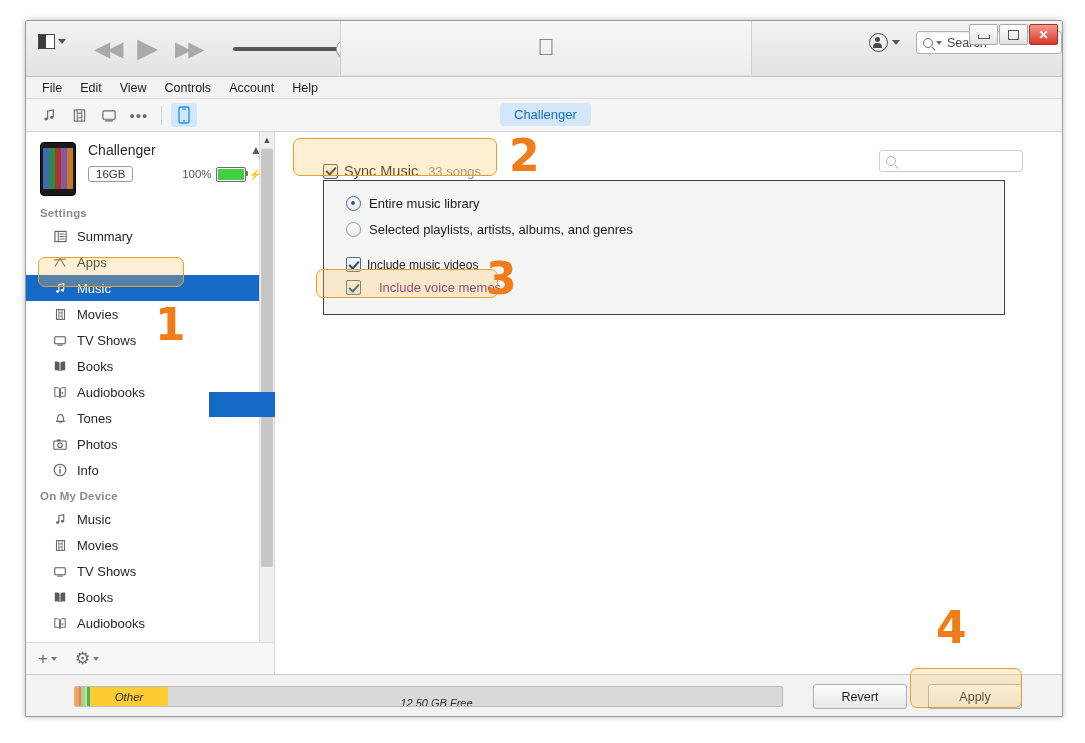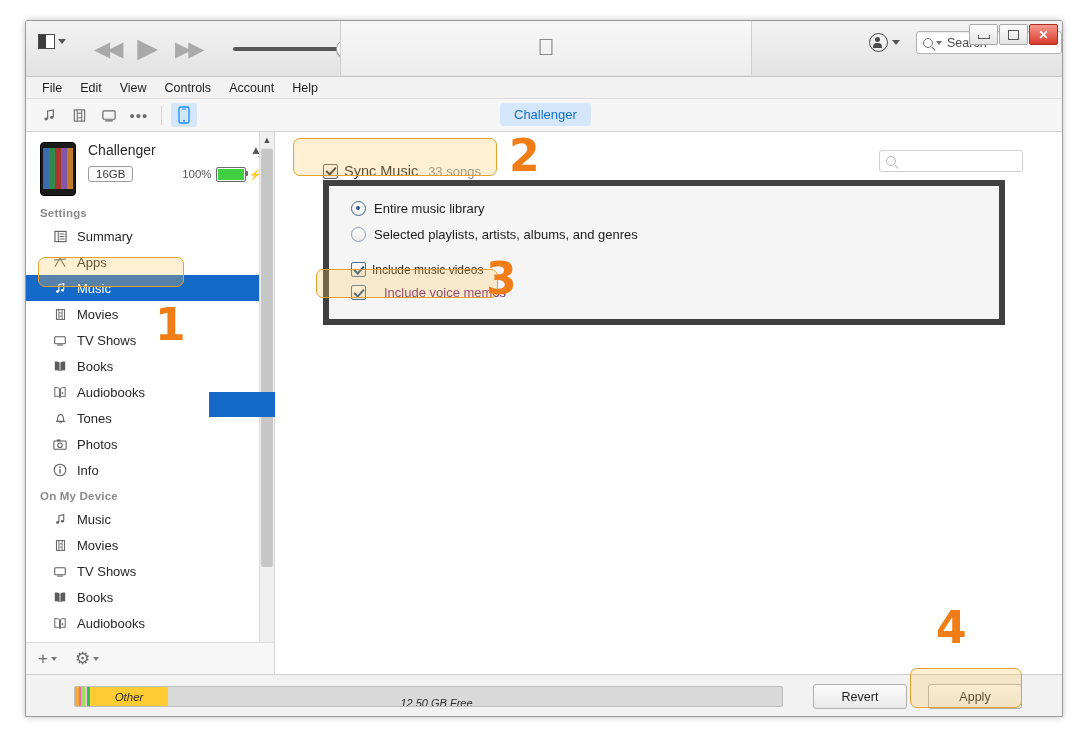--- a/index.html
+++ b/index.html
@@ -179,21 +179,21 @@
   .main-search{
     position:absolute;right:39px;top:18px;width:130px;height:20px;
     background:#fff;border:1px solid #cfcfcf;border-radius:3px;
     display:flex;align-items:center;padding:0 6px;
   }
   .mag.light{border-color:#b5b5b5;}
   .mag.light::after{background:#b5b5b5;}
 
   .options-panel{
     position:absolute;left:48px;top:48px;right:57px;height:133px;
-    background:#f5f5f5;border:6px solid #404040;
+    background:#f5f5f5;border:1px solid #404040;
   }
   .radio-row{display:flex;align-items:center;gap:8px;font-size:13px;color:#1c1c1c;}
   .radio{width:13px;height:13px;border-radius:50%;border:1px solid #8b9bab;
     background:linear-gradient(#fdfdfd,#ebebeb);position:relative;flex:none;}
   .radio.on{border-color:#42668c;}
   .radio.on::after{content:"";position:absolute;left:3.5px;top:3.5px;width:4px;height:4px;border-radius:50%;background:#2f5d8c;}
   .r1{position:absolute;left:22px;top:15px;}
   .r2{position:absolute;left:22px;top:41px;}
   .c1{position:absolute;left:22px;top:76px;display:flex;align-items:center;gap:6px;font-size:12px;color:#1c1c1c;}
   .c2{position:absolute;left:22px;top:99px;display:flex;align-items:center;gap:18px;font-size:13px;color:#701a75;}

